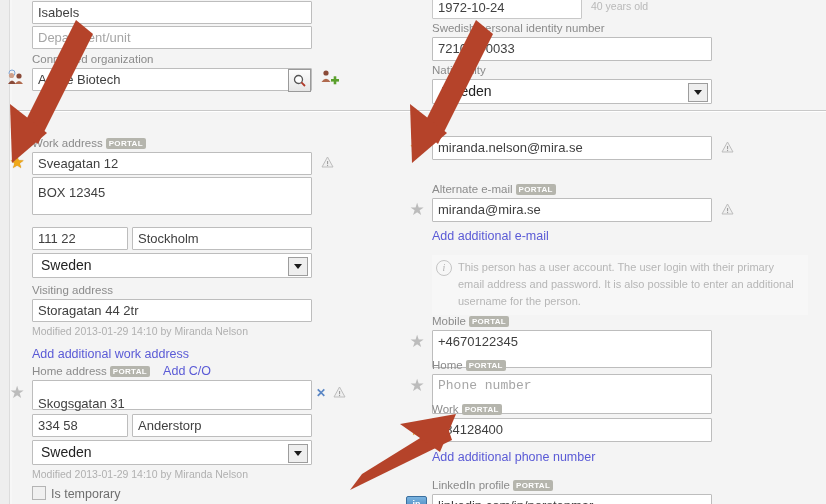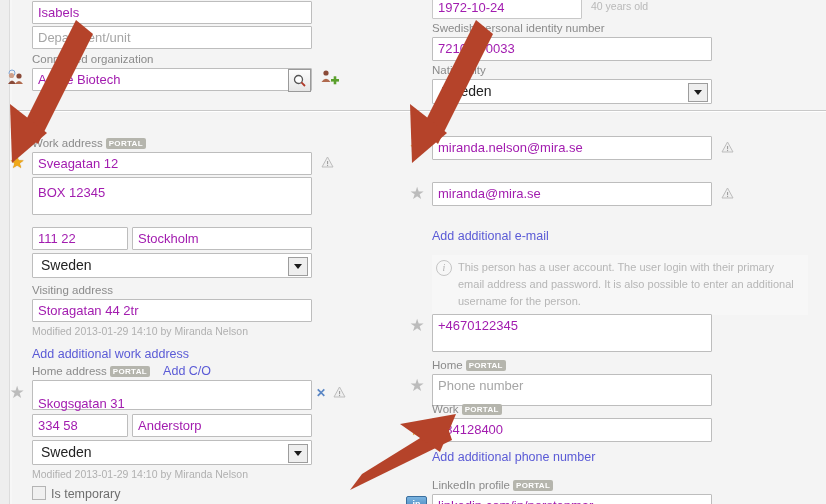--- a/index.html
+++ b/index.html
@@ -33,21 +33,21 @@
     display:inline-block;background:#b5b5ad;color:#ffffff;
     font-size:8px;line-height:9px;letter-spacing:.3px;
     padding:1px 3px 1px 3px;border-radius:2px;
     vertical-align:1px;margin-left:3px;font-weight:bold;
   }
   .inp{
     box-sizing:border-box;
     border:1px solid #bdbdbd;background:#ffffff;
     height:23px;line-height:21px;
     font-family:"Liberation Sans", sans-serif;
-    font-size:13px;color:#a21caf;
+    font-size:13px;color:#404040;
     padding:0 5px;display:block;width:100%;
     border-radius:1px;
   }
   .inp.ph{color:#a6a6a6;}
   .inp.tall{height:38px;}
   .inp.mid{height:30px;}
   .sel{
     box-sizing:border-box;position:relative;
     border:1px solid #bdbdbd;background:#ffffff;
     height:25px;line-height:23px;font-size:14px;color:#222;
@@ -261,20 +261,23 @@
           <svg width="13" height="12" viewBox="0 0 13 12">
               <path d="M6.5 1 L12 11 L1 11 Z" fill="#efefef" stroke="#bdbdbd" stroke-width="1"></path>
               <rect x="6" y="5" width="1.1" height="3.2" fill="#9e9e9e"></rect>
               <rect x="6" y="9" width="1.1" height="1.1" fill="#9e9e9e"></rect>
             </svg>
         </span>
       </div>
     </div>
 
     <div style="position:absolute;left:0;top:182px;width:280px;">
+      <div class="fld-label">
+        <span>Alternate e-mail</span><span class="portal">PORTAL</span>
+      </div>
       <div style="position:relative;">
         <span class="star off" style="top:3px;">★</span>
         <div class="inp" style="height:24px;line-height:22px;">miranda@mira.se</div>
         <span class="warn" style="left:288px;top:5px;">
           <svg width="13" height="12" viewBox="0 0 13 12">
               <path d="M6.5 1 L12 11 L1 11 Z" fill="#efefef" stroke="#bdbdbd" stroke-width="1"></path>
               <rect x="6" y="5" width="1.1" height="3.2" fill="#9e9e9e"></rect>
               <rect x="6" y="9" width="1.1" height="1.1" fill="#9e9e9e"></rect>
             </svg>
         </span>
@@ -282,33 +285,36 @@
     </div>
 
     <a class="link" style="position:absolute;left:0;top:229px;text-align:center;" href="#">Add additional e-mail</a>
 
     <div class="infobox" style="position:absolute;left:0;top:255px;">
       <span class="icircle">i</span>
       <span>This person has a user account. The user login with their primary email address and password. It is also possible to enter an additional username for the person.</span>
     </div>
 
     <div style="position:absolute;left:0;top:314px;width:280px;">
+      <div class="fld-label">
+        <span>Mobile</span><span class="portal">PORTAL</span>
+      </div>
       <div style="position:relative;">
         <span class="star off" style="top:3px;">★</span>
         <div class="inp" style="height:38px;line-height:22px;">+4670122345</div>
       </div>
     </div>
 
     <div style="position:absolute;left:0;top:358px;width:280px;">
       <div class="fld-label">
         <span>Home</span><span class="portal">PORTAL</span>
       </div>
       <div style="position:relative;">
         <span class="star off" style="top:3px;">★</span>
-        <div class="inp ph" style="height:32px;line-height:22px;">Phone number</div>
+        <div class="inp ph" style="height:40px;line-height:22px;font-family:Liberation Mono, monospace;">Phone number</div>
       </div>
     </div>
 
     <div style="position:absolute;left:0;top:402px;width:280px;">
       <div class="fld-label">
         <span>Work</span><span class="portal">PORTAL</span>
       </div>
       <div style="position:relative;">
         <span class="star on" style="top:3px;">★</span>
         <div class="inp" style="height:24px;line-height:22px;">084128400</div>

